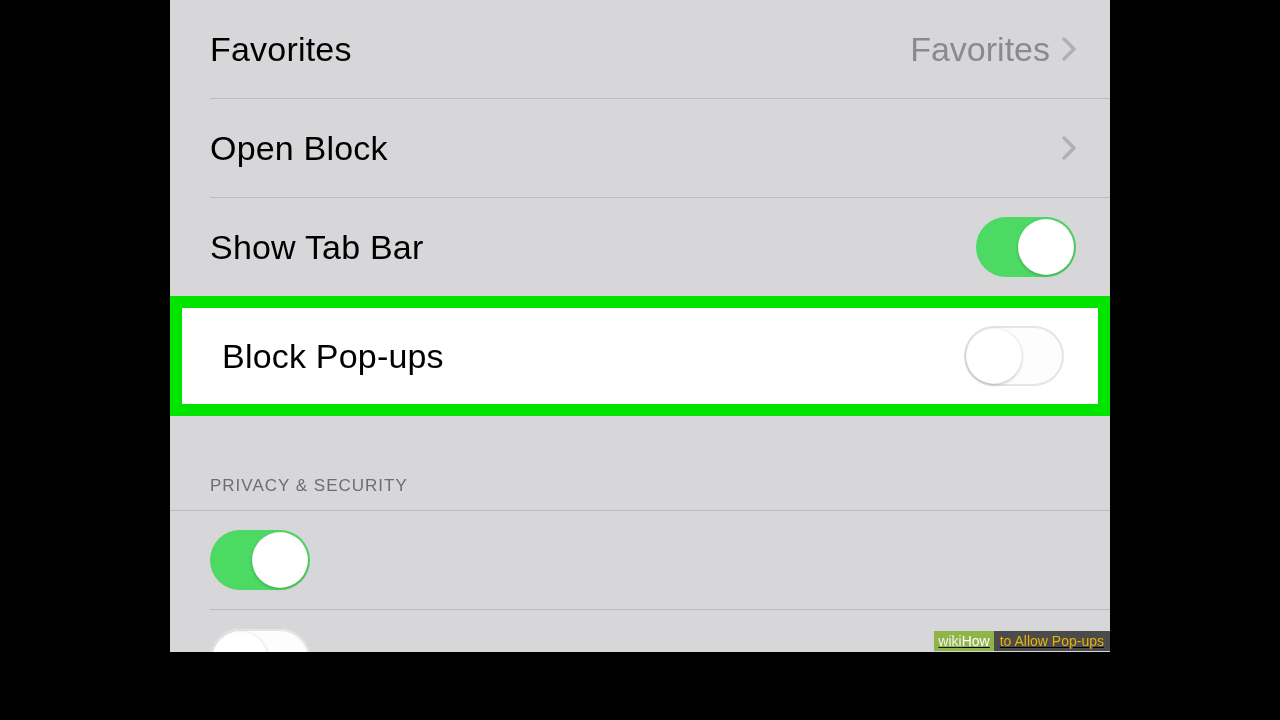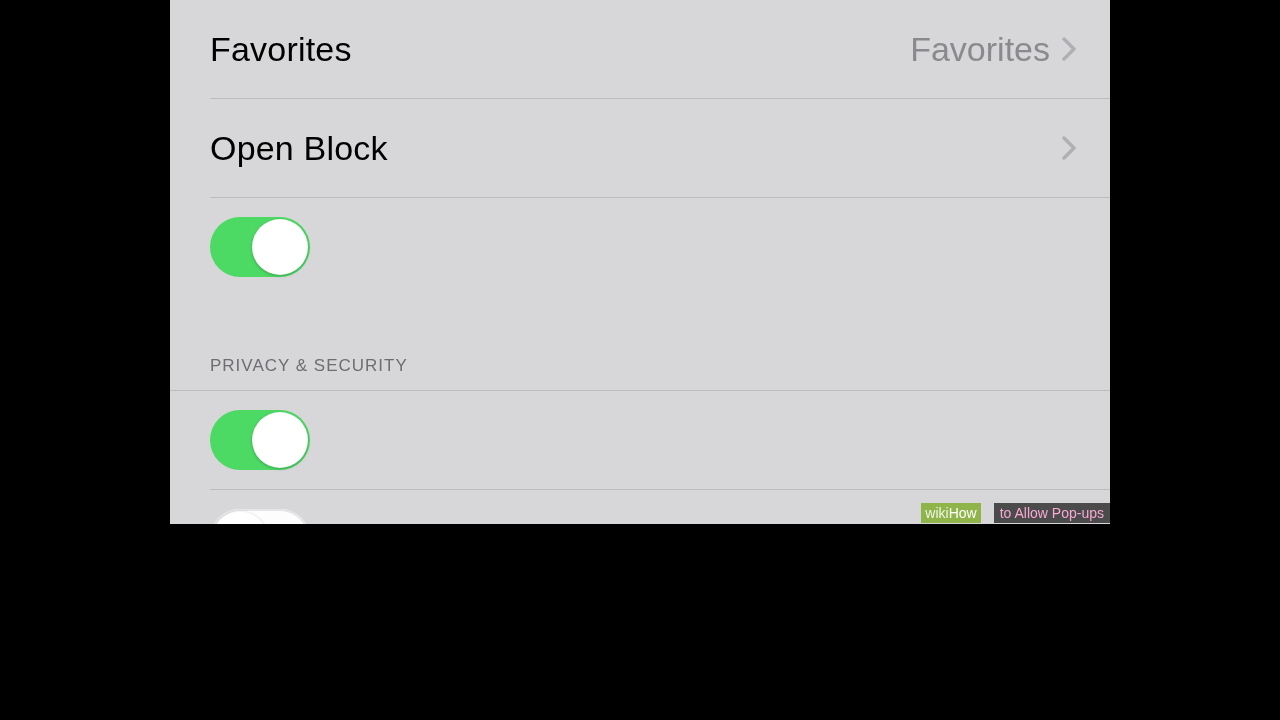--- a/index.html
+++ b/index.html
@@ -5,21 +5,21 @@
   * { box-sizing: border-box; margin: 0; padding: 0; }
   html, body { width: 1280px; height: 720px; overflow: hidden; }
   body {
     background: #000;
     font-family: -apple-system, "Helvetica Neue", Helvetica, Arial, sans-serif;
     display: flex;
     justify-content: center;
   }
   .phone-viewport {
     width: 940px;
-    height: 524px;
+    height: 652px;
     background: #d7d7d9;
     position: relative;
     overflow: hidden;
   }
   .settings-list {
     display: flex;
     flex-direction: column;
   }
   .row {
     display: flex;
@@ -102,33 +102,33 @@
 
   
   .watermark {
     position: absolute;
     right: 0;
     bottom: 0;
     display: flex;
     align-items: center;
     height: 22px;
     font-size: 14px;
+    text-decoration: underline;
   }
   .watermark .brand-box {
     background: #8fb54a;
     color: #fff;
     padding: 2px 4px;
     font-weight: 500;
   }
   .watermark .brand-box .b1 { opacity: 0.85; }
   .watermark .title {
     background: #4b4b4b;
-    color: #f9a8d4;
+    color: #eab308;
     padding: 2px 6px;
-    margin-left: 13px;
   }
 </style>
 </head>
 <body>
 
 <div class="phone-viewport">
   <div class="settings-list">
 
     <div class="row">
       <span class="label">Favorites</span>
@@ -149,25 +149,34 @@
         <span class="chevron">
           <svg viewBox="0 0 14 24" width="14" height="24">
               <polyline points="2,2 12,12 2,22" fill="none" stroke="#b0b0b4" stroke-width="3.5" stroke-linecap="round" stroke-linejoin="round"></polyline>
             </svg>
         </span>
       </span>
     </div>
     <div class="divider"></div>
 
     <div class="row">
+      <span class="label">Show Tab Bar</span>
       <span class="toggle on">
         <span class="knob"></span>
       </span>
     </div>
 
+    <div class="highlight-container">
+      <div class="row">
+        <span class="label">Block Pop-ups</span>
+        <span class="toggle off">
+          <span class="knob"></span>
+        </span>
+      </div>
+    </div>
 
     <div class="section-gap"></div>
 
     <div class="section-header">PRIVACY &amp; SECURITY</div>
     <div class="divider" style="margin-left:0"></div>
 
     <div class="row">
       <span class="toggle on">
         <span class="knob"></span>
       </span>

